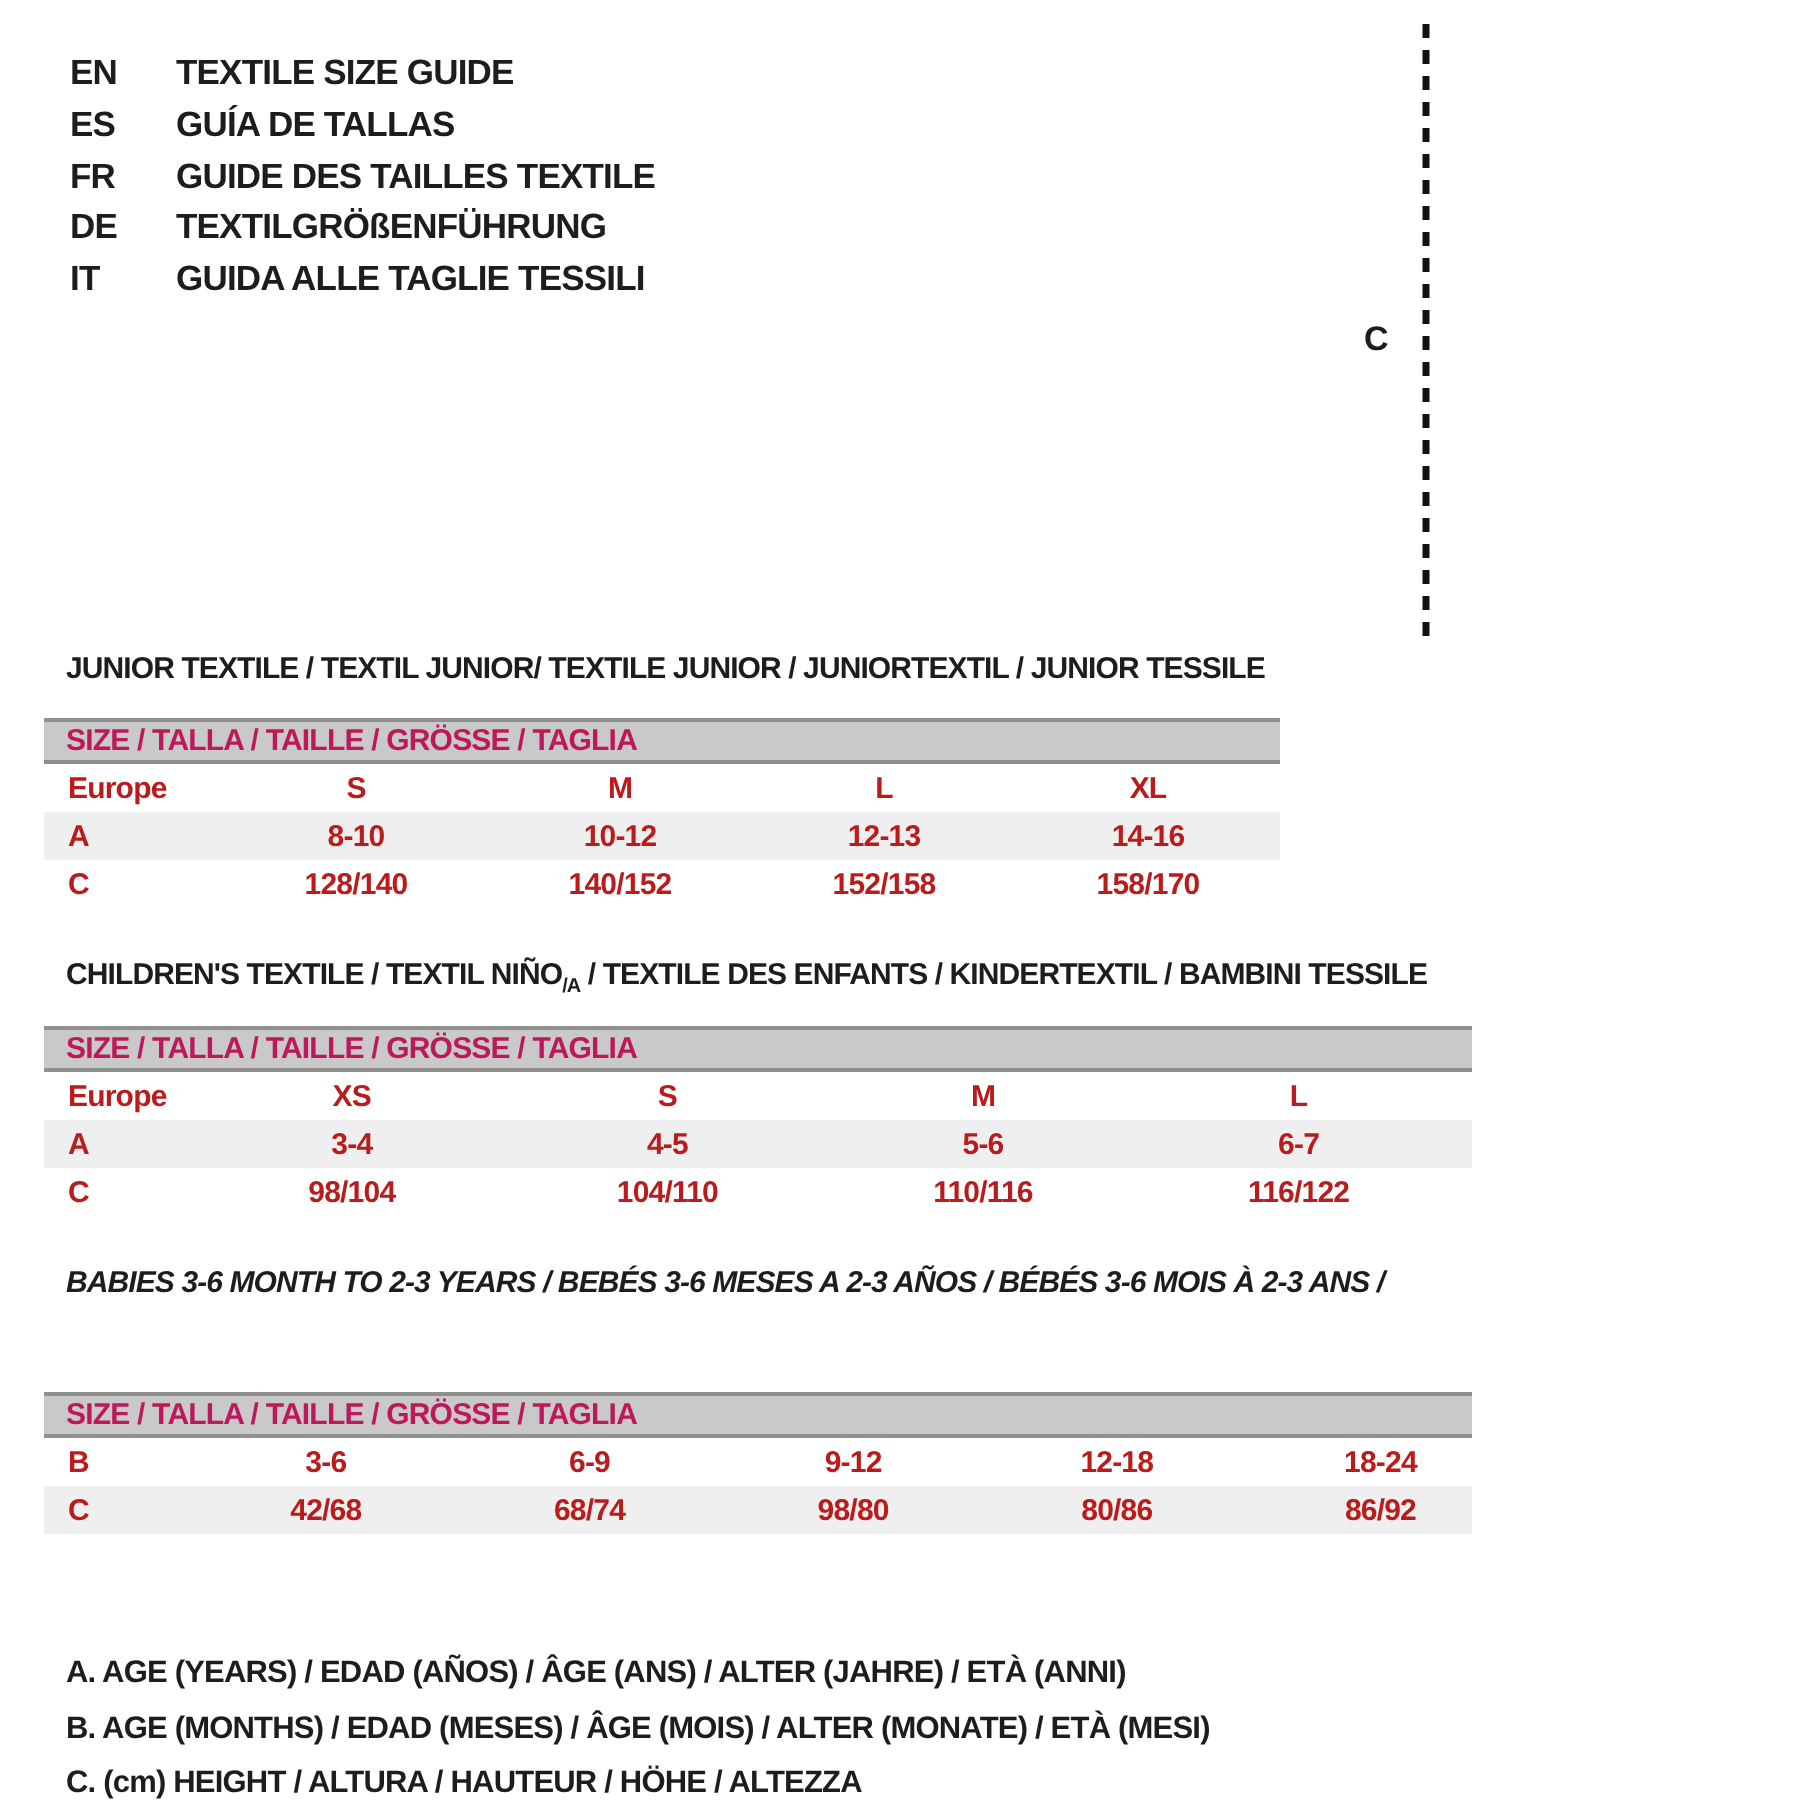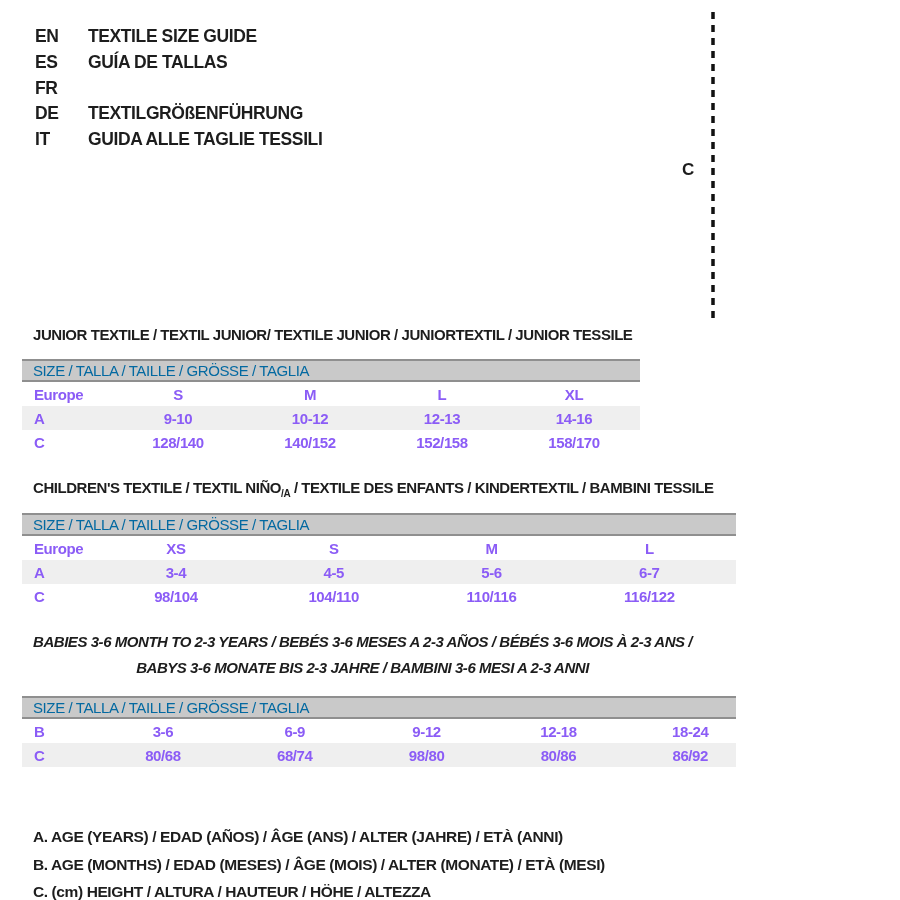--- a/index.html
+++ b/index.html
@@ -17,25 +17,25 @@
   .baby{position:absolute;left:724px;top:10px;width:152px;height:302px;}
   
   .sec-title{position:absolute;left:33px;font-size:15px;font-weight:bold;letter-spacing:-0.45px;white-space:nowrap;text-align:center;}
   .sec-title .subbed{font-size:10px;vertical-align:sub;}
   .two-line{line-height:26px;font-style:italic;}
   
   .size-table{position:absolute;}
   .size-bar{
     height:23px;background:#c9c9c9;border-top:2px solid #8f8f8f;border-bottom:2px solid #8f8f8f;
     box-sizing:border-box;display:flex;align-items:center;padding-left:11px;
-    font-size:15px;font-weight:normal;color:#0369a1;letter-spacing:-0.4px;
+    font-size:15px;font-weight:bold;color:#be185d;letter-spacing:-0.4px;
   }
   table{border-collapse:collapse;table-layout:fixed;width:100%;}
   td{height:24px;padding:0;text-align:center;font-size:15px;font-weight:bold;letter-spacing:-0.4px;
-     font-family:"Liberation Sans","DejaVu Sans",sans-serif;color:#8b5cf6;}
+     font-family:"Liberation Sans","DejaVu Sans",sans-serif;color:#b91c1c;}
   td.lbl{text-align:left;padding-left:12px;}
   tr.stripe{background:#efefef;}
   
   .legend{position:absolute;left:33px;top:823px;}
   .legend-line{font-size:15.5px;font-weight:bold;line-height:27.5px;letter-spacing:-0.4px;white-space:nowrap;}
 </style>
 </head>
 <body>
 
 <div class="page">
@@ -44,20 +44,21 @@
     <div class="lang-row">
       <span class="lang-code">EN</span>
       <span class="lang-label">TEXTILE SIZE GUIDE</span>
     </div>
     <div class="lang-row">
       <span class="lang-code">ES</span>
       <span class="lang-label">GUÍA DE TALLAS</span>
     </div>
     <div class="lang-row">
       <span class="lang-code">FR</span>
+      <span class="lang-label">GUIDE DES TAILLES TEXTILE</span>
     </div>
     <div class="lang-row">
       <span class="lang-code">DE</span>
       <span class="lang-label">TEXTILGRÖßENFÜHRUNG</span>
     </div>
     <div class="lang-row">
       <span class="lang-code">IT</span>
       <span class="lang-label">GUIDA ALLE TAGLIE TESSILI</span>
     </div>
   </div>
@@ -101,21 +102,21 @@
       <tbody>
           <tr>
         <td class="lbl">Europe</td>
         <td>S</td>
         <td>M</td>
         <td>L</td>
         <td>XL</td>
       </tr>
       <tr class="stripe">
         <td class="lbl">A</td>
-        <td>9-10</td>
+        <td>8-10</td>
         <td>10-12</td>
         <td>12-13</td>
         <td>14-16</td>
       </tr>
       <tr>
         <td class="lbl">C</td>
         <td>128/140</td>
         <td>140/152</td>
         <td>152/158</td>
         <td>158/170</td>
@@ -162,21 +163,20 @@
         <td>110/116</td>
         <td>116/122</td>
         <td>122/128</td>
       </tr>
     </tbody>
       </table>
   </div>
 
   <div class="sec-title two-line" style="top:629px;">
     <div>BABIES 3-6 MONTH TO 2-3 YEARS / BEBÉS 3-6 MESES A 2-3 AÑOS / BÉBÉS 3-6 MOIS À 2-3 ANS /</div>
-    <div>BABYS 3-6 MONATE BIS 2-3 JAHRE / BAMBINI 3-6 MESI A 2-3 ANNI</div>
   </div>
   <div class="size-table" style="left:22px;top:696px;width:866px;">
     <div class="size-bar">
       <span>SIZE / TALLA / TAILLE / GRÖSSE / TAGLIA</span>
     </div>
     <table>
       <colgroup>
           <col style="width:75px">
           <col>
           <col>
@@ -190,21 +190,21 @@
         <td class="lbl">B</td>
         <td>3-6</td>
         <td>6-9</td>
         <td>9-12</td>
         <td>12-18</td>
         <td>18-24</td>
         <td>24-36</td>
       </tr>
       <tr class="stripe">
         <td class="lbl">C</td>
-        <td>80/68</td>
+        <td>42/68</td>
         <td>68/74</td>
         <td>98/80</td>
         <td>80/86</td>
         <td>86/92</td>
         <td>92/98</td>
       </tr>
     </tbody>
       </table>
   </div>
 

